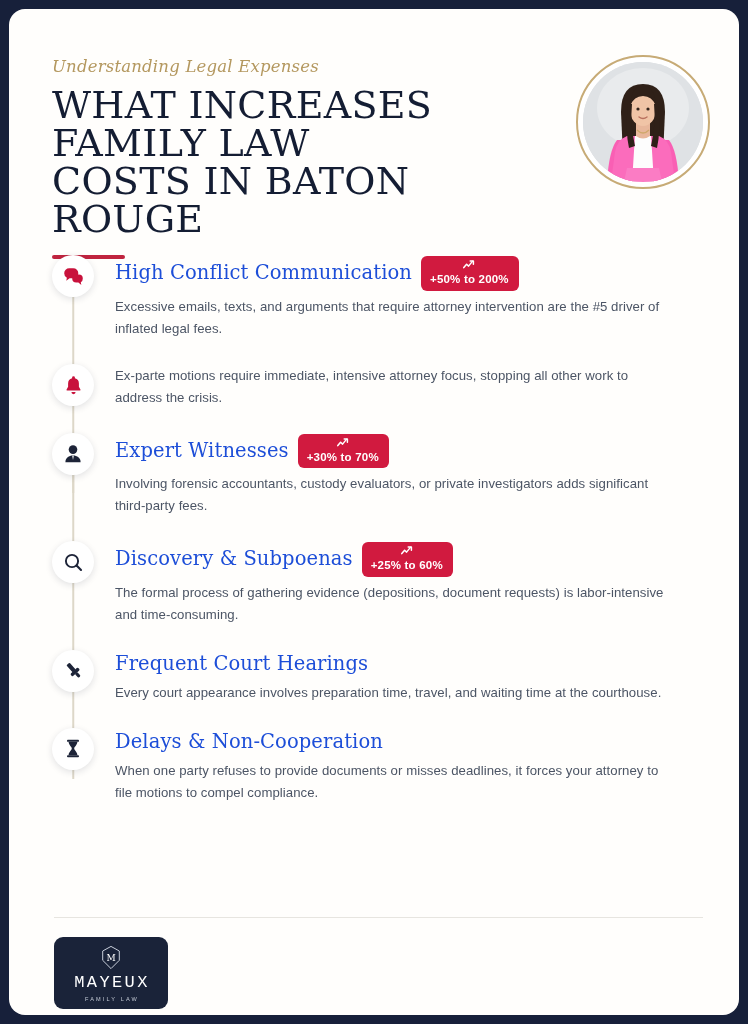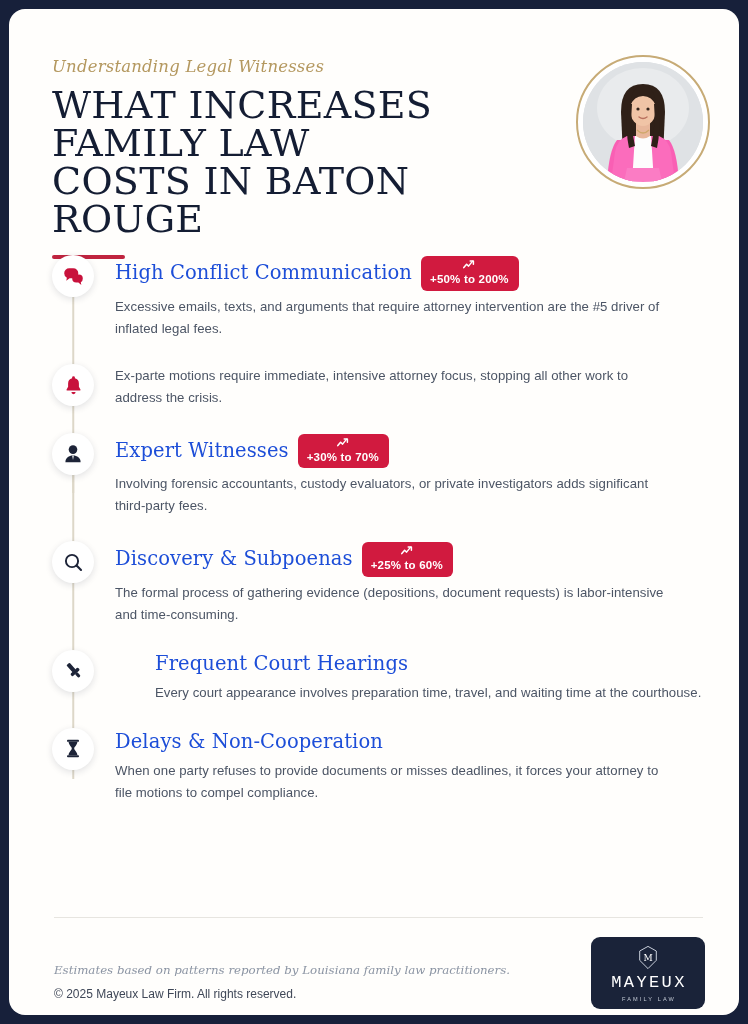--- a/index.html
+++ b/index.html
@@ -241,21 +241,21 @@
     padding-left: 2px;
   }
 </style>
 </head>
 <body>
 
 <div class="page-frame">
   <div class="card">
 
     <div class="header">
-      <div class="eyebrow">Understanding Legal Witnesses</div>
+      <div class="eyebrow">Understanding Legal Expenses</div>
       <h1 class="headline">WHAT INCREASES FAMILY LAW
 COSTS IN BATON ROUGE</h1>
       <div class="accent-rule"></div>
     </div>
 
     <div class="portrait">
       <div class="portrait-inner">
         <svg viewBox="0 0 120 120" preserveAspectRatio="xMidYMid slice" aria-hidden="true">
           <rect x="0" y="0" width="120" height="120" fill="#dfe2e5"></rect>
           <ellipse cx="60" cy="46" rx="46" ry="40" fill="#e9ebed"></ellipse>
@@ -387,21 +387,21 @@
                   <path d="M7.2 1.1h3.2v3.1" stroke="#ffffff" stroke-width="1.5" fill="none" stroke-linecap="round" stroke-linejoin="round"></path>
                 </svg>
               </span>
               <span>+25% to 60%</span>
             </span>
           </div>
           <div class="item-desc">The formal process of gathering evidence (depositions, document requests) is labor-intensive and time-consuming.</div>
         </div>
       </div>
 
-      <div class="row" style="margin-top:24px;gap:40px;">
+      <div class="row" style="margin-top:24px;">
         <div class="marker-col">
           <div class="connector" style="height:108px;"></div>
           <div class="marker">
             <span>
               <svg width="19" height="19" viewBox="0 0 19 19" aria-hidden="true">
                 <g transform="rotate(-42 9.5 9.5)">
                   <rect x="7.6" y="0.9" width="4.2" height="9.6" rx="1" fill="#1d2438"></rect>
                   <rect x="4.6" y="9.9" width="10.2" height="3.4" rx="1.3" fill="#1d2438"></rect>
                   <rect x="8.1" y="12.9" width="3.2" height="5.4" rx="1.2" fill="#1d2438"></rect>
                 </g>
@@ -437,24 +437,20 @@
           </div>
           <div class="item-desc">When one party refuses to provide documents or misses deadlines, it forces your attorney to file motions to compel compliance.</div>
         </div>
       </div>
 
     </div>
 
     <div class="footer-divider"></div>
 
     <div class="footer">
-      <div class="footer-text">
-        <div class="footer-note">Estimates based on patterns reported by Louisiana family law practitioners.</div>
-        <div class="footer-copy">© 2025 Mayeux Law Firm. All rights reserved.</div>
-      </div>
 
       <div class="logo">
         <span class="logo-mark">
           <svg width="22" height="25" viewBox="0 0 22 25" aria-hidden="true">
             <path d="M11 1.4l8.3 4.6v9.3L11 23.6 2.7 15.3V6z" stroke="#c9cfdb" stroke-width="1" fill="none"></path>
             <text x="11" y="15.6" text-anchor="middle" font-family="DejaVu Serif, serif" font-size="9" fill="#ffffff">M</text>
           </svg>
         </span>
         <div class="logo-word">MAYEUX</div>
         <div class="logo-sub">FAMILY LAW</div>

